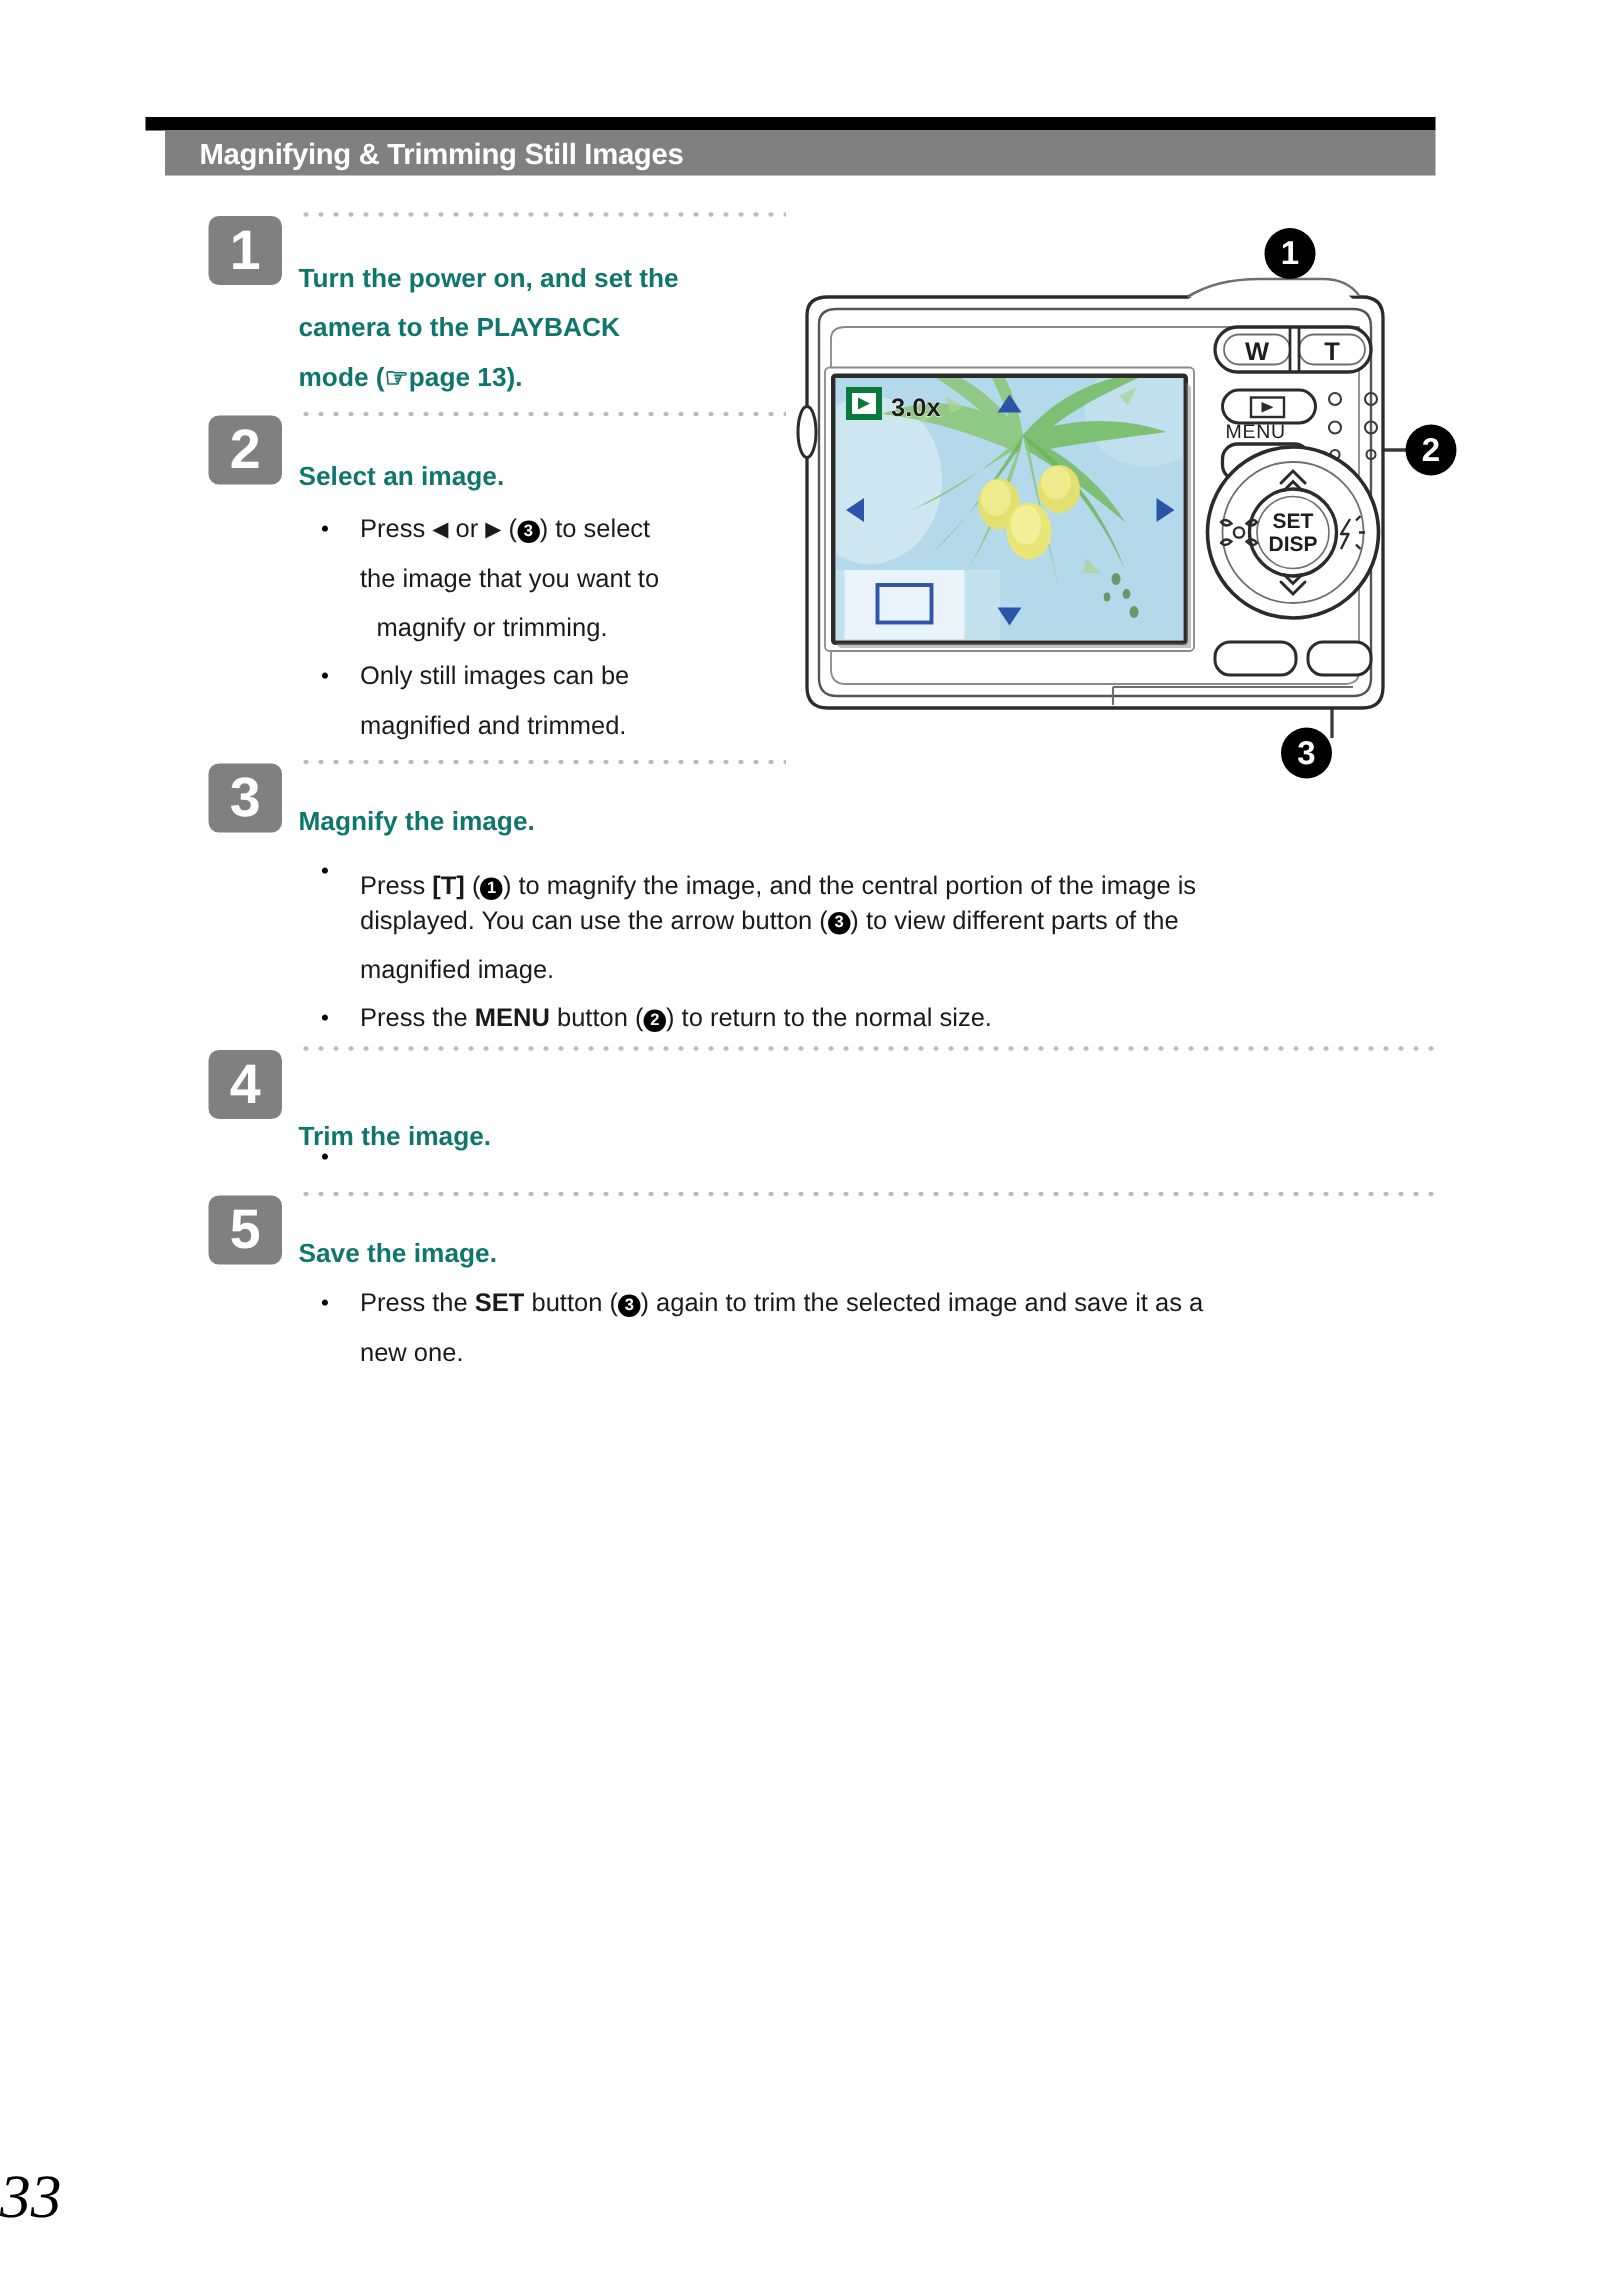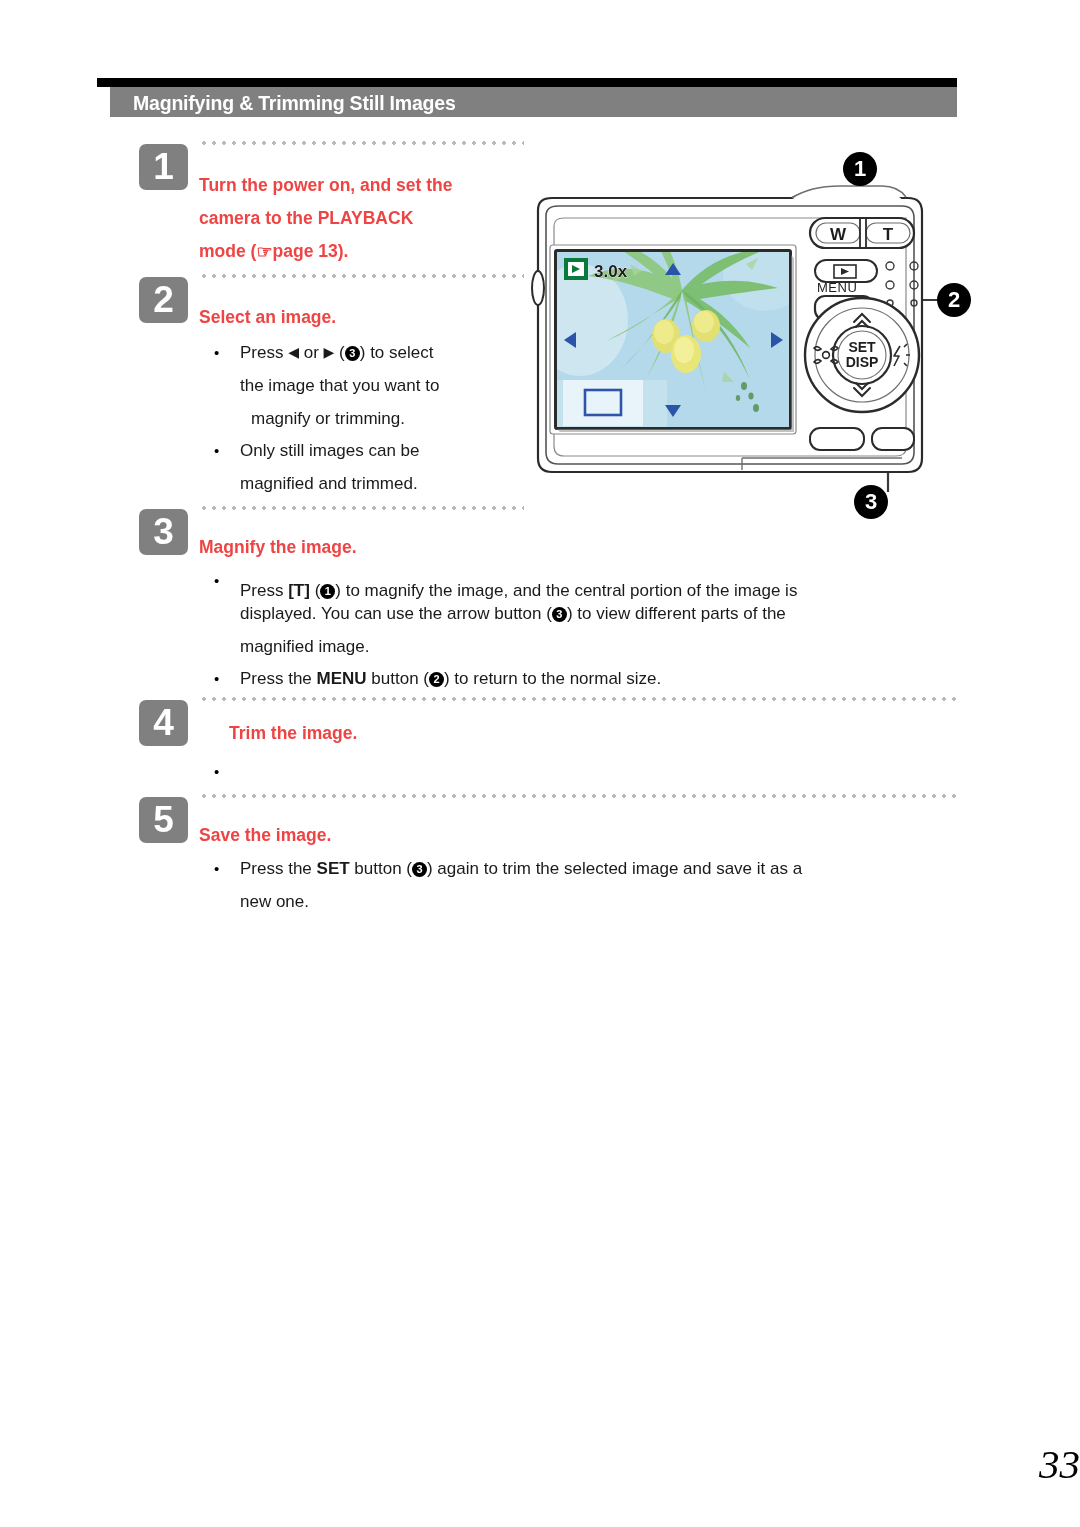--- a/index.html
+++ b/index.html
@@ -77,21 +77,21 @@
     text-align: center;
     font-family: "Liberation Sans", sans-serif;
   }
 
   
   .step-head {
     position: absolute;
     font-size: 17.5px;
     font-weight: bold;
     line-height: 33px;
-    color: #ef4444;
+    color: #0f766e;
   }
   .body-text {
     position: absolute;
     font-size: 17px;
     line-height: 33px;
     color: #1a1a1a;
   }
   .bullet {
     position: absolute;
     font-size: 15px;
@@ -123,21 +123,21 @@
     vertical-align: 1px;
     font-family: "Liberation Sans", sans-serif;
   }
 
   
   .page-number {
     position: absolute;
     left: 0;
     top: 1440px;
     width: 1080px;
-    text-align: right;
+    text-align: left;
     font-family: "Liberation Serif", serif;
     font-style: italic;
     font-size: 41px;
     color: #000000;
   }
 
   
   .camera-wrap {
     position: absolute;
     left: 510px;
@@ -213,21 +213,21 @@
   <div class="body-text" style="left:240px; top:630px;">magnified image.</div>
 
   <div class="bullet" style="left:214px; top:662px;">•</div>
   <div class="body-text" style="left:240px; top:662px;">
     <span>Press the </span><span class="b">MENU</span><span> button (</span><span class="cn">2</span><span>) to return to the normal size.</span>
   </div>
 
   <div class="dotline" style="left:199px; top:697px; width:758px;"></div>
   <div class="step-badge" style="left:139px; top:700px;">4</div>
 
-  <div class="step-head" style="left:199px; top:717px;margin-left:30px;">Trim the image.</div>
+  <div class="step-head" style="left:199px; top:741px;">Trim the image.</div>
 
   <div class="bullet" style="left:214px; top:755px;">•</div>
 
   <div class="dotline" style="left:199px; top:794px; width:758px;"></div>
   <div class="step-badge" style="left:139px; top:797px;">5</div>
 
   <div class="step-head" style="left:199px; top:819px;text-align:right;">Save the image.</div>
 
   <div class="bullet" style="left:214px; top:852px;">•</div>
   <div class="body-text" style="left:240px; top:852px;">

